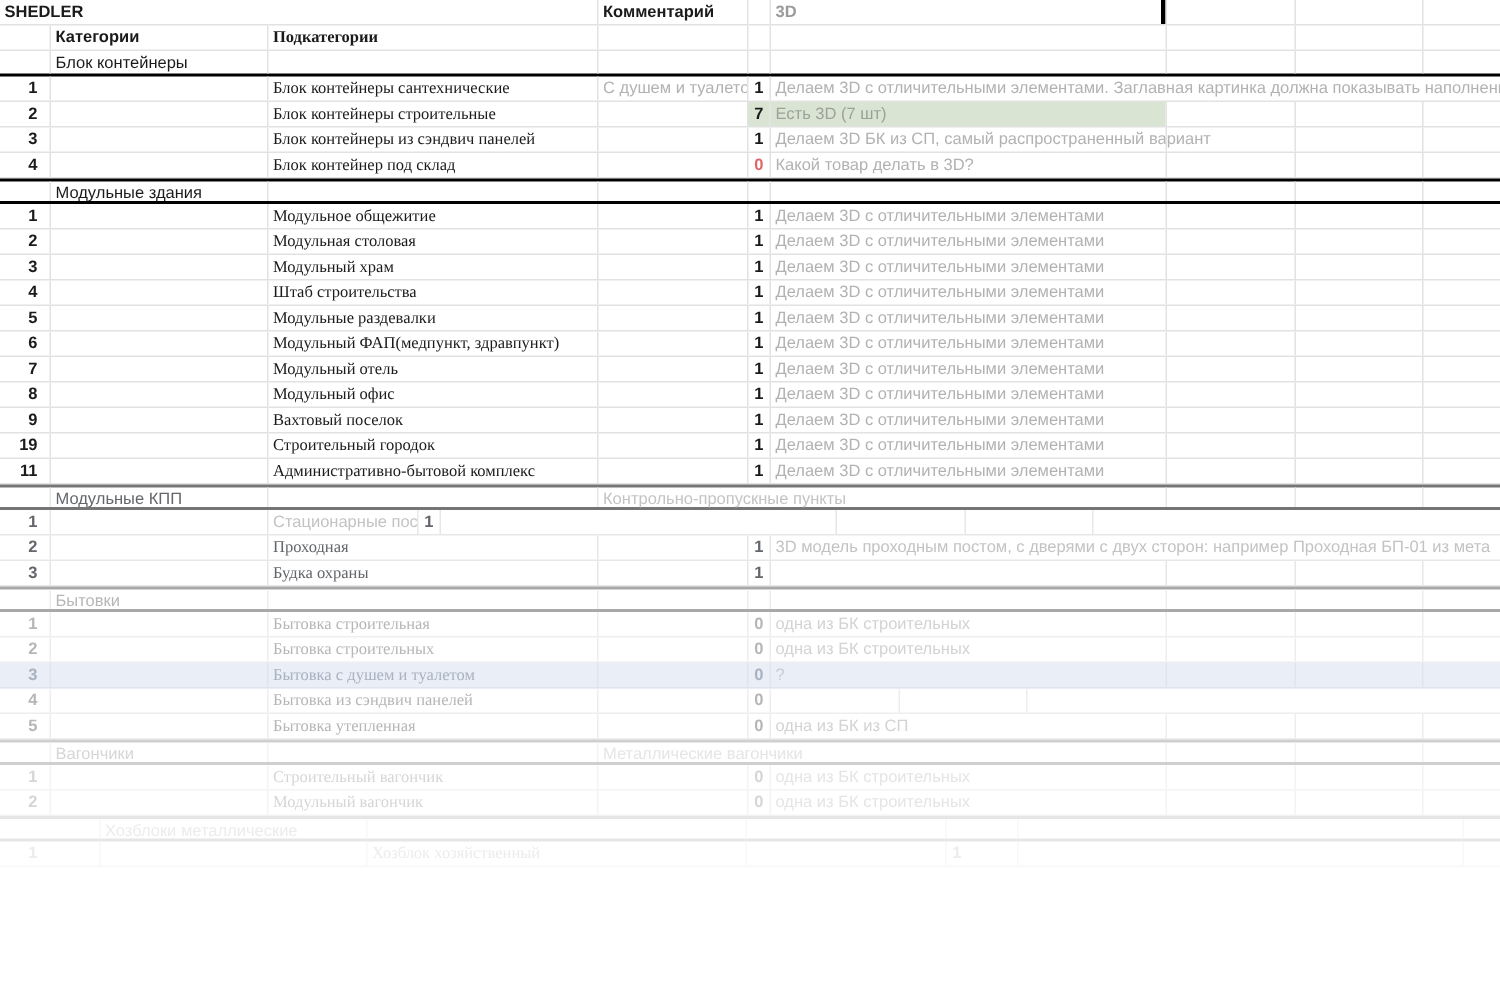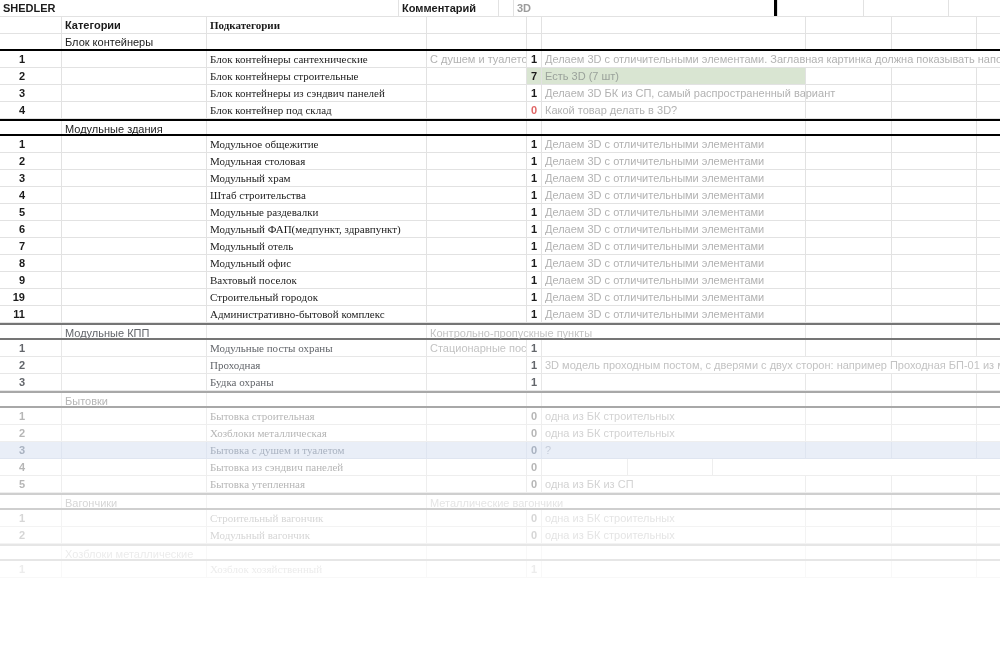--- a/index.html
+++ b/index.html
@@ -1,34 +1,34 @@
 <!DOCTYPE html>
 <html><head>
 <meta charset="utf-8">
 <style>
   html,body{margin:0;padding:0;background:#fff;}
   body{width:1000px;height:667px;overflow:hidden;font-family:"Liberation Sans","DejaVu Sans",sans-serif;font-size:11px;color:#1b1b1b;}
   .sheet{position:relative;width:1000px;}
   .row{display:flex;align-items:center;height:17px;line-height:17px;border-bottom:1px solid var(--grid);box-sizing:border-box;white-space:nowrap;}
   .cell{box-sizing:border-box;height:100%;padding:0 3px;overflow:hidden;flex:0 0 auto;}
-  .ccat{width:145px;border-left:1px solid var(--grid);margin-left:28px;}
+  .ccat{width:145px;border-left:1px solid var(--grid);}
   .csub{width:220px;border-left:1px solid var(--grid);font-family:Liberation Serif, serif;}
   .ccom{width:100px;border-left:1px solid var(--grid);color:var(--com);}
   .ccnt{width:15px;border-left:1px solid var(--grid);text-align:right;font-weight:bold;padding:0 4px 0 0;}
   .c3d{width:264px;border-left:1px solid var(--grid);color:var(--com);overflow:visible;}
   .cnum{width:33px;text-align:right;font-weight:bold;padding:0 8px 0 0;}
   .cg{width:86px;border-left:1px solid var(--grid);}
   .ch{width:85px;border-left:1px solid var(--grid);}
   .ci{flex:1 1 auto;border-left:1px solid var(--grid);}
   
   .f0{--main:#1b1b1b;--com:#b2b2b2;--grid:#e2e2e2;--thick:#000;color:#1b1b1b;}
   .f1{--main:#63666b;--com:#c3c3c3;--grid:#e7e7e7;--thick:#757575;color:#63666b;}
   .f2{--main:#b6b6b6;--com:#d3d3d3;--grid:#eeeeee;--thick:#a8a8a8;color:#b6b6b6;}
   .f3{--main:#d6d6d6;--com:#e5e5e5;--grid:#f3f3f3;--thick:#cfcfcf;color:#d6d6d6;}
-  .f4{--main:#ececec;--com:#f4f4f4;--grid:#f8f8f8;--thick:#e6e6e6;color:#ececec;}
+  .f4{--main:#ececec;--com:#f4f4f4;--grid:#f8f8f8;--thick:#e6e6e6;color:#ececec;gap:33px;}
   .tt{border-top:2px solid var(--thick);}
   .tb{border-bottom:2px solid var(--thick);}
   .green .ccnt,.green .c3d{background:#d9e5d2;}
   .green .c3d{color:#9aa29b;}
   .red-count{color:#e06666;}
   .hl{background:#e9eef7;--main:#a9b2c0;--com:#c6cdda;--grid:#dfe5f0;color:#a9b2c0;}
   .ovf .cg,.ovf .ch,.ovf .ci{border-left:0;}
   .ovc .ccnt,.ovc .c3d{border-left:0;}
   .ovc .ccom{overflow:visible;}
   
@@ -260,21 +260,20 @@
         <div class="cell ccom">Контрольно-пропускные пункты</div>
         <div class="cell ccnt"></div>
         <div class="cell c3d"></div>
         <div class="cell cg"></div>
         <div class="cell ch"></div>
         <div class="cell ci"></div>
       </div>
       <div class="row f1">
         <div class="cell cnum">1</div>
         <div class="cell ccat"></div>
-        <div class="cell csub">Модульные посты охраны</div>
         <div class="cell ccom">Стационарные пос</div>
         <div class="cell ccnt">1</div>
         <div class="cell c3d"></div>
         <div class="cell cg"></div>
         <div class="cell ch"></div>
         <div class="cell ci"></div>
       </div>
       <div class="row f1 ovf">
         <div class="cell cnum">2</div>
         <div class="cell ccat"></div>
@@ -315,21 +314,21 @@
         <div class="cell ccom"></div>
         <div class="cell ccnt">0</div>
         <div class="cell c3d">одна из БК строительных</div>
         <div class="cell cg"></div>
         <div class="cell ch"></div>
         <div class="cell ci"></div>
       </div>
       <div class="row f2">
         <div class="cell cnum">2</div>
         <div class="cell ccat"></div>
-        <div class="cell csub">Хозблоки металлическая</div>
+        <div class="cell csub">Бытовка строительных</div>
         <div class="cell ccom"></div>
         <div class="cell ccnt">0</div>
         <div class="cell c3d">одна из БК строительных</div>
         <div class="cell cg"></div>
         <div class="cell ch"></div>
         <div class="cell ci"></div>
       </div>
       <div class="row f2 hl">
         <div class="cell cnum">3</div>
         <div class="cell ccat"></div>

